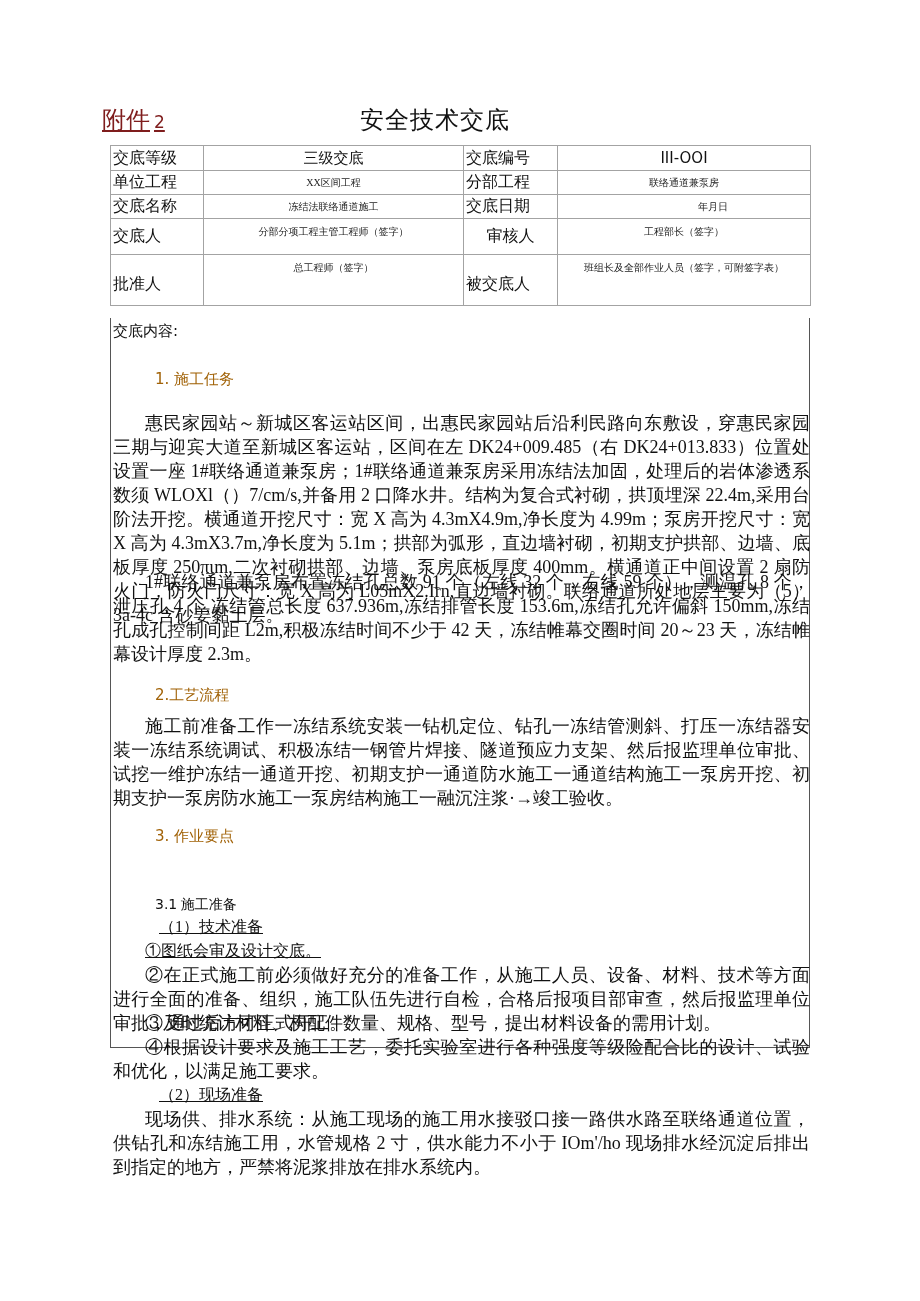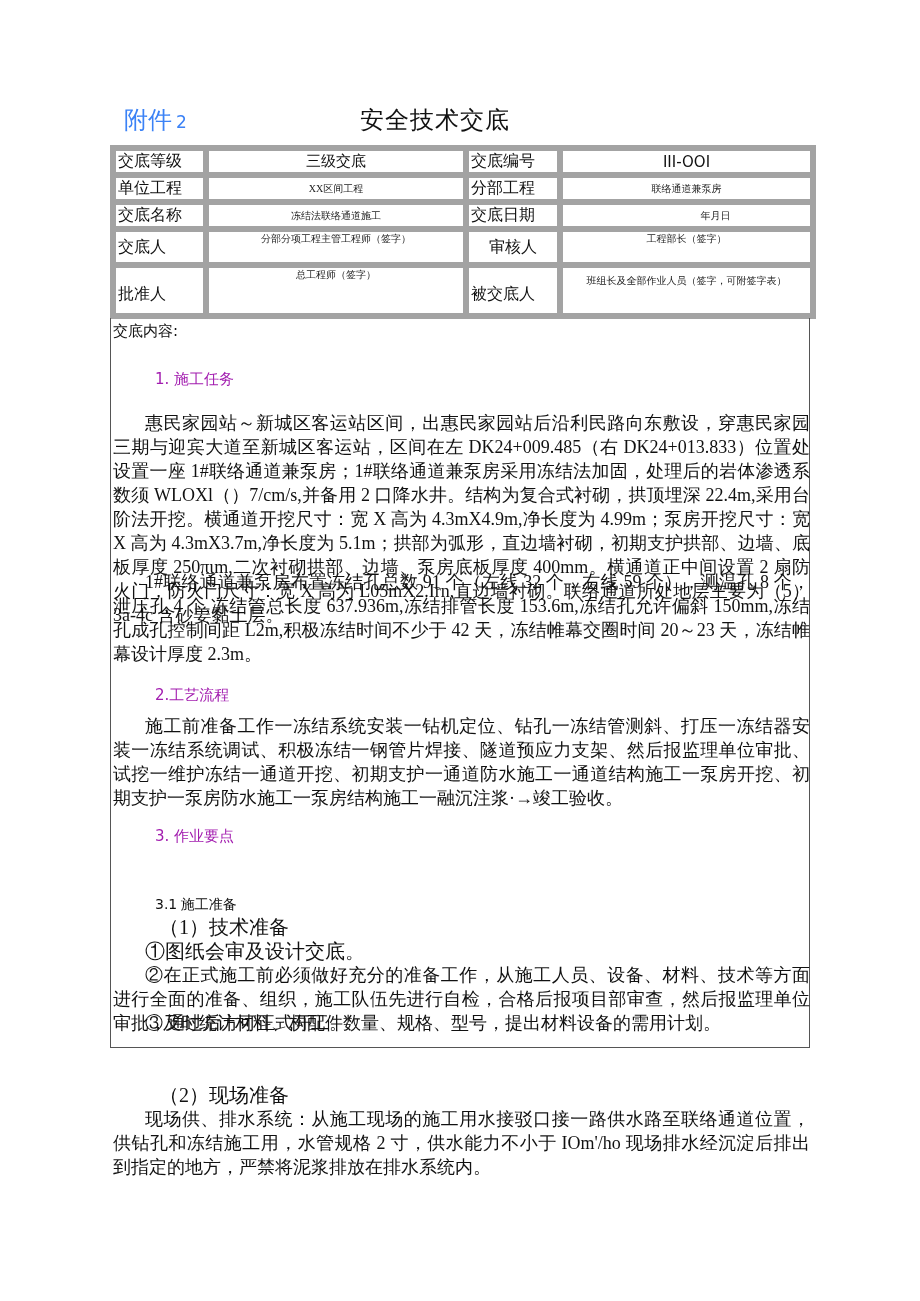--- a/index.html
+++ b/index.html
@@ -1,38 +1,38 @@
 <!DOCTYPE html>
 <html><head>
 <meta charset="utf-8">
 <style>
   html, body { margin: 0; padding: 0; background: #ffffff; }
   body { width: 920px; height: 1301px; position: relative; overflow: hidden;
          font-family: "Liberation Serif", "DejaVu Serif", serif; color: #111; }
-  .hdr-left { position: absolute; left: 124px; top: 104px; font-family: "DejaVu Sans", sans-serif;
-              font-size: 24px; color: #3b82f6; }
+  .hdr-left { position: absolute; left: 102px; top: 104px; font-family: "DejaVu Sans", sans-serif;
+              font-size: 24px; color: #7f1d1d; text-decoration: underline; }
   .hdr-left .num { font-size: 17px; margin-left: 4px; }
   .hdr-title { position: absolute; left: 360px; top: 104px; font-family: "DejaVu Sans", sans-serif;
                font-size: 24px; color: #111; letter-spacing: 1px; }
   table.meta { position: absolute; left: 110px; top: 145px; width: 700px; border-collapse: collapse;
                table-layout: fixed; }
-  table.meta td { border: 6px solid #a3a3a3; padding: 0 2px; vertical-align: middle; }
+  table.meta td { border: 1px solid #a3a3a3; padding: 0 2px; vertical-align: middle; }
   td.lab { font-family: "DejaVu Sans", sans-serif; font-size: 16px; color: #111; white-space: nowrap; }
   td.val { text-align: center; font-size: 10px; color: #222; }
   td.val.big { font-family: "DejaVu Sans", sans-serif; font-size: 15px; color: #111; margin-top: 28px; }
-  td.val.top { vertical-align: top; }
+  td.val.top { vertical-align: top; padding-top: 6px; }
   td.lab.center { text-align: center; }
   .content { position: absolute; left: 110px; top: 318px; width: 700px; height: 730px;
              border: 1px solid #555; border-top: none; box-sizing: border-box; }
   .content-label { position: absolute; left: 2px; top: 4px; font-family: "DejaVu Sans", sans-serif;
                    font-size: 15px; color: #111; }
-  .h1 { position: absolute; left: 44px; font-family: "DejaVu Sans", sans-serif; font-size: 15px; color: #a21caf; }
+  .h1 { position: absolute; left: 44px; font-family: "DejaVu Sans", sans-serif; font-size: 15px; color: #a16207; }
   .para { position: absolute; left: 2px; width: 697px; font-size: 18px; line-height: 24px; color: #111;
           text-align: justify; text-indent: 32px; }
-  .sub { position: absolute; font-size: 20px; color: #111; line-height: 24px; }
+  .sub { position: absolute; font-size: 16px; color: #111; line-height: 24px; text-decoration: underline; }
   .h31 { position: absolute; left: 44px; font-size: 14px; color: #111; }
   .h31 b { font-family: "DejaVu Sans", sans-serif; font-weight: normal; font-size: 14px; text-align: right; }
 </style>
 </head>
 <body>
 
 <div class="hdr-left">
   <span>附件</span><span class="num">2</span>
 </div>
 <div class="hdr-title">安全技术交底</div>
@@ -91,15 +91,16 @@
   <div class="h1" style="top:509px">3. 作业要点</div>
 
   <div class="h31" style="top:578px">
     <b>3.1</b>
     <span>施工准备</span>
   </div>
   <div class="sub" style="top:597px; left:48px">（1）技术准备</div>
   <div class="sub" style="top:621px; left:34px">①图纸会审及设计交底。</div>
   <div class="para" style="top:693px">③及时统计材料、构配件数量、规格、型号，提出材料设备的需用计划。</div>
   <div class="para" style="top:645px">②在正式施工前必须做好充分的准备工作，从施工人员、设备、材料、技术等方面进行全面的准备、组织，施工队伍先进行自检，合格后报项目部审查，然后报监理单位审批，通过后方可正式开工。</div>
+  <div class="para" style="top:717px">④根据设计要求及施工工艺，委托实验室进行各种强度等级险配合比的设计、试验和优化，以满足施工要求。</div>
   <div class="sub" style="top:765px; left:48px">（2）现场准备</div>
   <div class="para" style="top:789px">现场供、排水系统：从施工现场的施工用水接驳口接一路供水路至联络通道位置，供钻孔和冻结施工用，水管规格 2 寸，供水能力不小于 IOm'/ho 现场排水经沉淀后排出到指定的地方，严禁将泥浆排放在排水系统内。</div>
 </div>
 
 </body></html>

